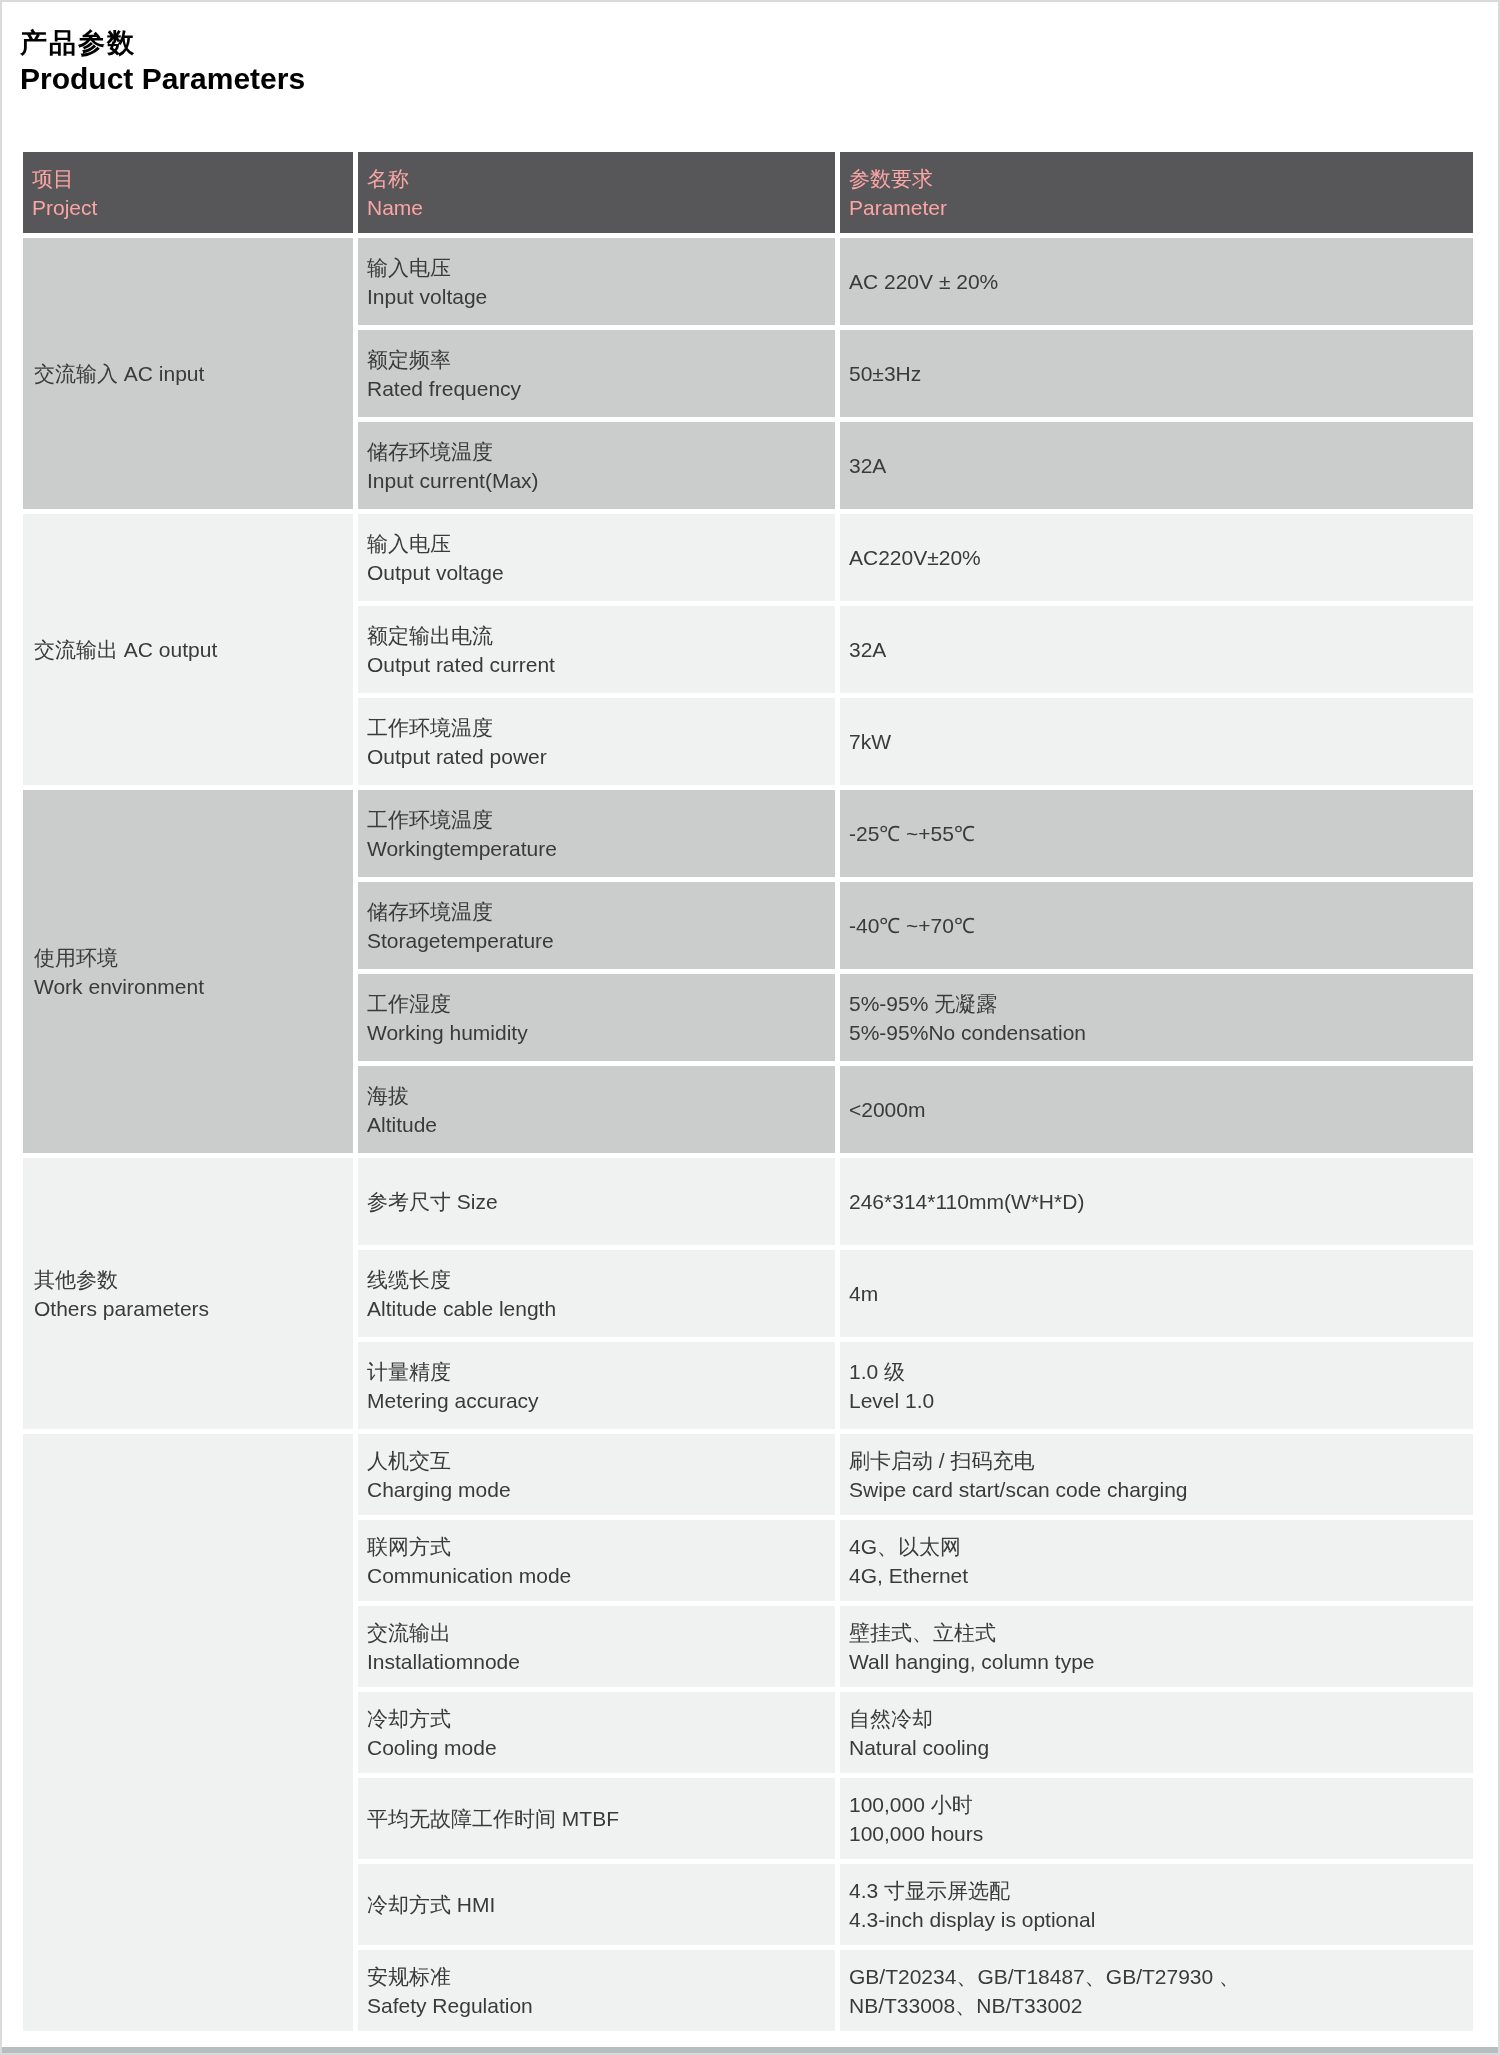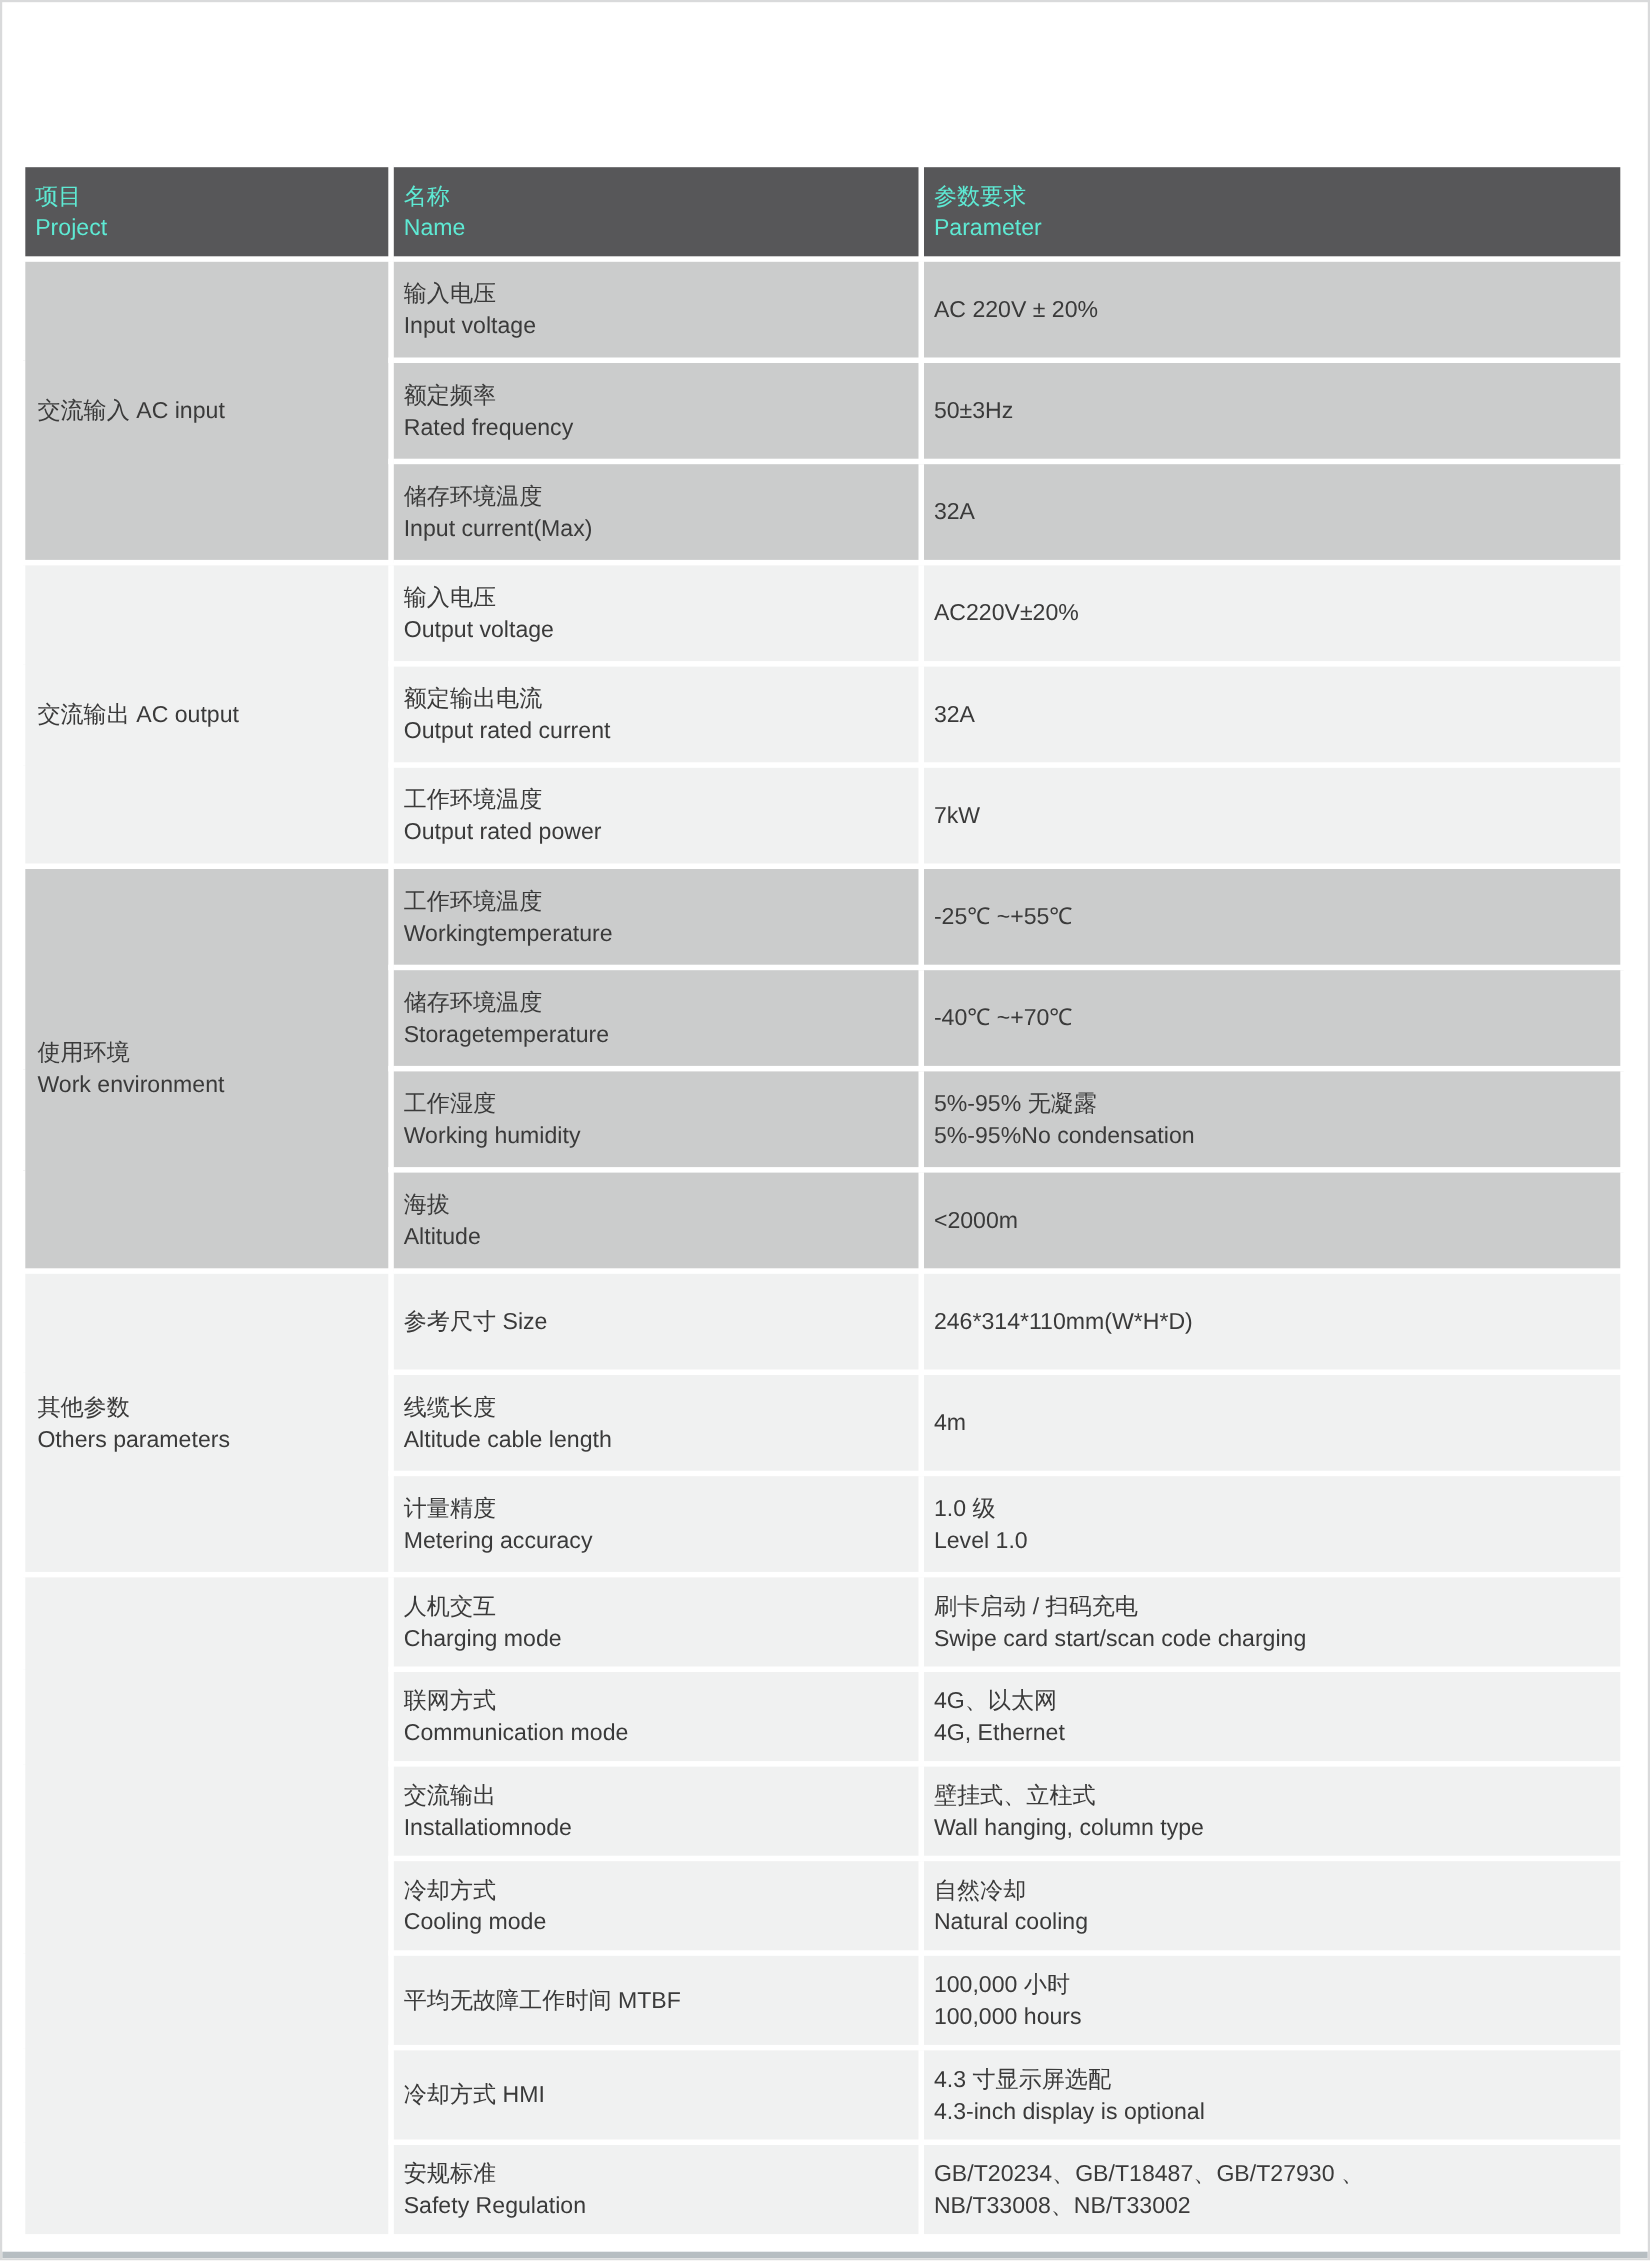--- a/index.html
+++ b/index.html
@@ -59,40 +59,44 @@
     vertical-align: middle;
     padding: 0 6px 0 9px;
     text-align: left;
   }
   thead tr { height: 86px; }
   th {
     background: #575759;
     font-weight: normal;
   }
   th .zh, th .en {
-    color: #5eead4;
+    color: #fca5a5;
   }
   .zh, .en {
     font-size: 21px;
     line-height: 29px;
     color: #3a3a3a;
     white-space: nowrap;
   }
   tr.gray td { background: #cbcccc; }
   tr.light td { background: #f0f1f1; }
   tr.r92 { height: 92px; }
   tr.r86 { height: 86px; }
   td.glabel { padding-left: 11px; }
   td.vcell .zh, td.vcell .en { white-space: normal; }
 </style>
 </head>
 <body>
 
 <div class="page">
 
+  <div class="titles">
+    <h1 class="title-zh">产品参数</h1>
+    <h2 class="title-en">Product Parameters</h2>
+  </div>
 
   <table class="params">
     <colgroup>
         <col class="c1">
         <col class="c2">
         <col class="c3">
       </colgroup>
     <thead>
       <tr>
         <th>

